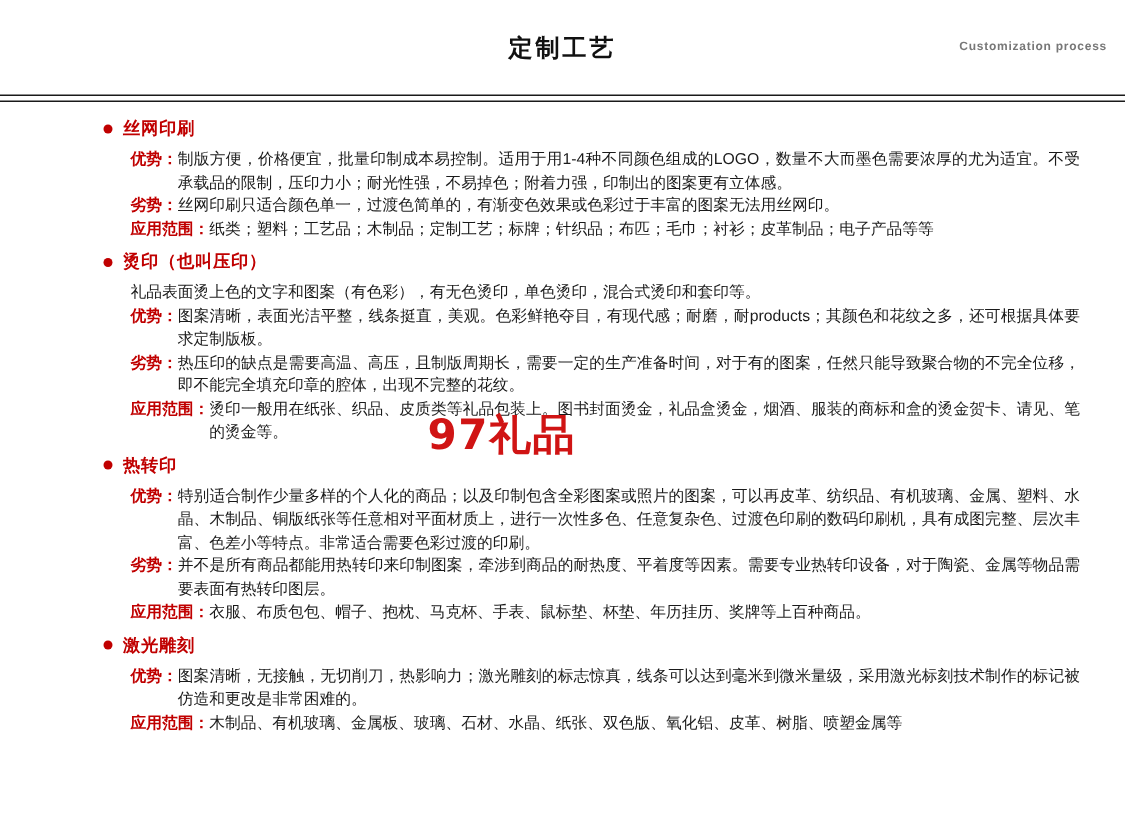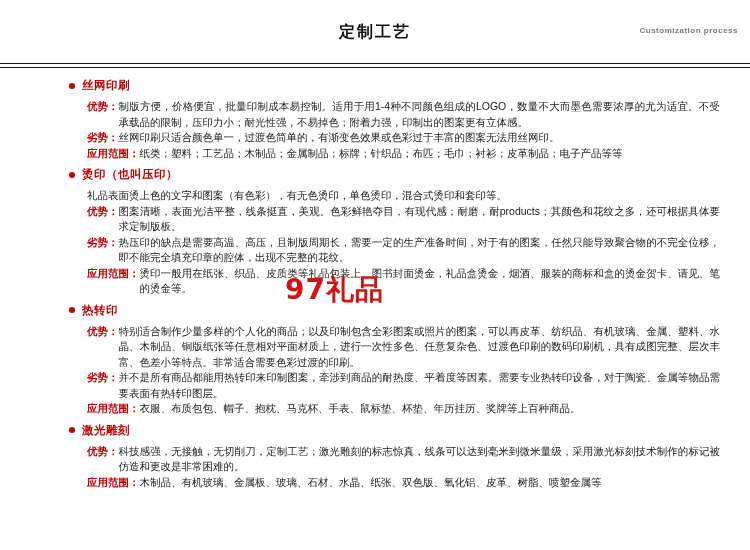--- a/index.html
+++ b/index.html
@@ -170,21 +170,21 @@
       <div class="para">
         <span class="para-label">优势：</span>
         <span class="para-body">制版方便，价格便宜，批量印制成本易控制。适用于用1-4种不同颜色组成的LOGO，数量不大而墨色需要浓厚的尤为适宜。不受承载品的限制，压印力小；耐光性强，不易掉色；附着力强，印制出的图案更有立体感。</span>
       </div>
       <div class="para">
         <span class="para-label">劣势：</span>
         <span class="para-body">丝网印刷只适合颜色单一，过渡色简单的，有渐变色效果或色彩过于丰富的图案无法用丝网印。</span>
       </div>
       <div class="para">
         <span class="para-label">应用范围：</span>
-        <span class="para-body">纸类；塑料；工艺品；木制品；金属制品；标牌；针织品；布匹；毛巾；衬衫；皮革制品；电子产品等等</span>
+        <span class="para-body">纸类；塑料；工艺品；木制品；定制工艺；标牌；针织品；布匹；毛巾；衬衫；皮革制品；电子产品等等</span>
       </div>
     </div>
 
     <div class="section">
       <div class="sec-head">
         <span class="bullet"></span>
         <span class="sec-title">烫印（也叫压印）</span>
       </div>
       <div class="para plain">
         <span class="para-label"></span>
@@ -223,21 +223,21 @@
       </div>
     </div>
 
     <div class="section">
       <div class="sec-head">
         <span class="bullet"></span>
         <span class="sec-title">激光雕刻</span>
       </div>
       <div class="para">
         <span class="para-label">优势：</span>
-        <span class="para-body">科技感强，无接触，无切削刀，定制工艺；激光雕刻的标志惊真，线条可以达到毫米到微米量级，采用激光标刻技术制作的标记被仿造和更改是非常困难的。</span>
+        <span class="para-body">图案清晰，无接触，无切削刀，热影响力；激光雕刻的标志惊真，线条可以达到毫米到微米量级，采用激光标刻技术制作的标记被仿造和更改是非常困难的。</span>
       </div>
       <div class="para">
         <span class="para-label">应用范围：</span>
         <span class="para-body">木制品、有机玻璃、金属板、玻璃、石材、水晶、纸张、双色版、氧化铝、皮革、树脂、喷塑金属等</span>
       </div>
     </div>
 
   </div>
 
   <div class="watermark">

